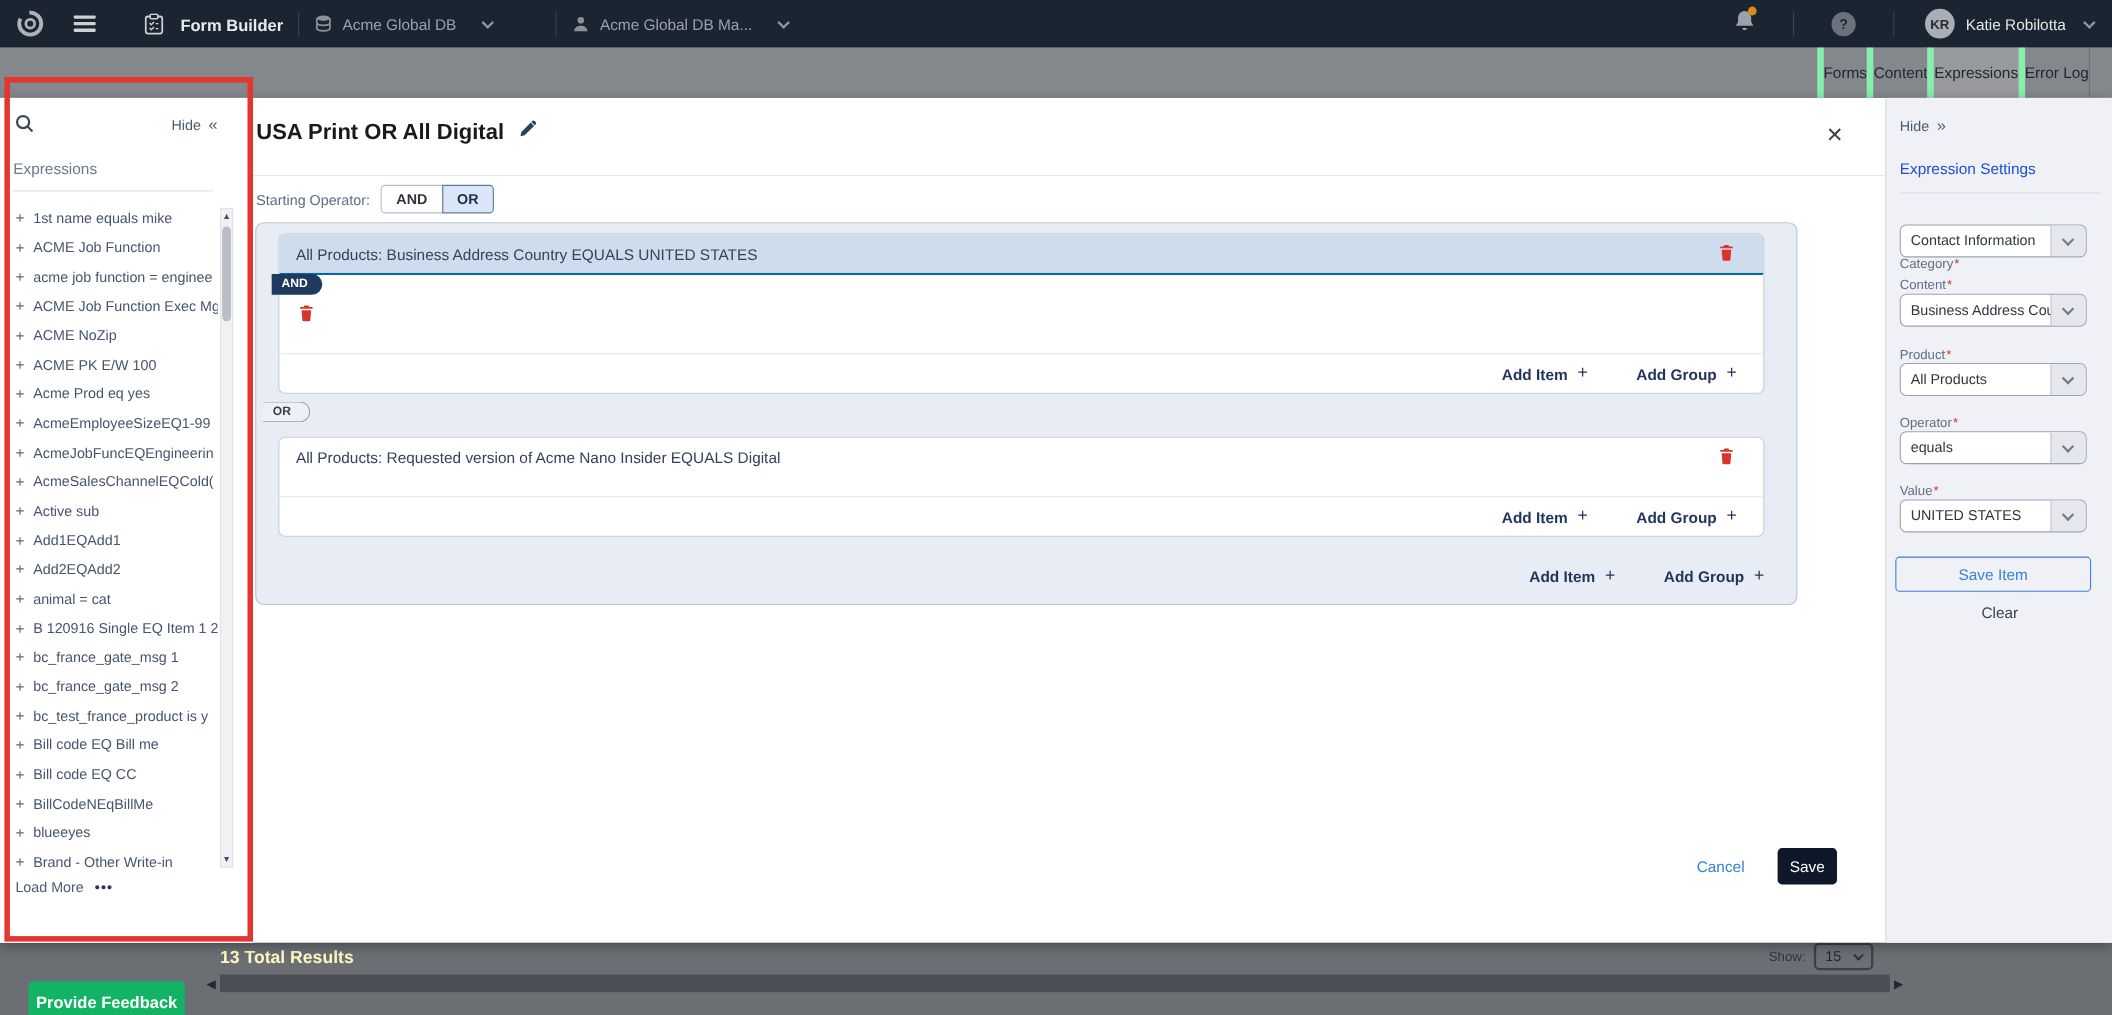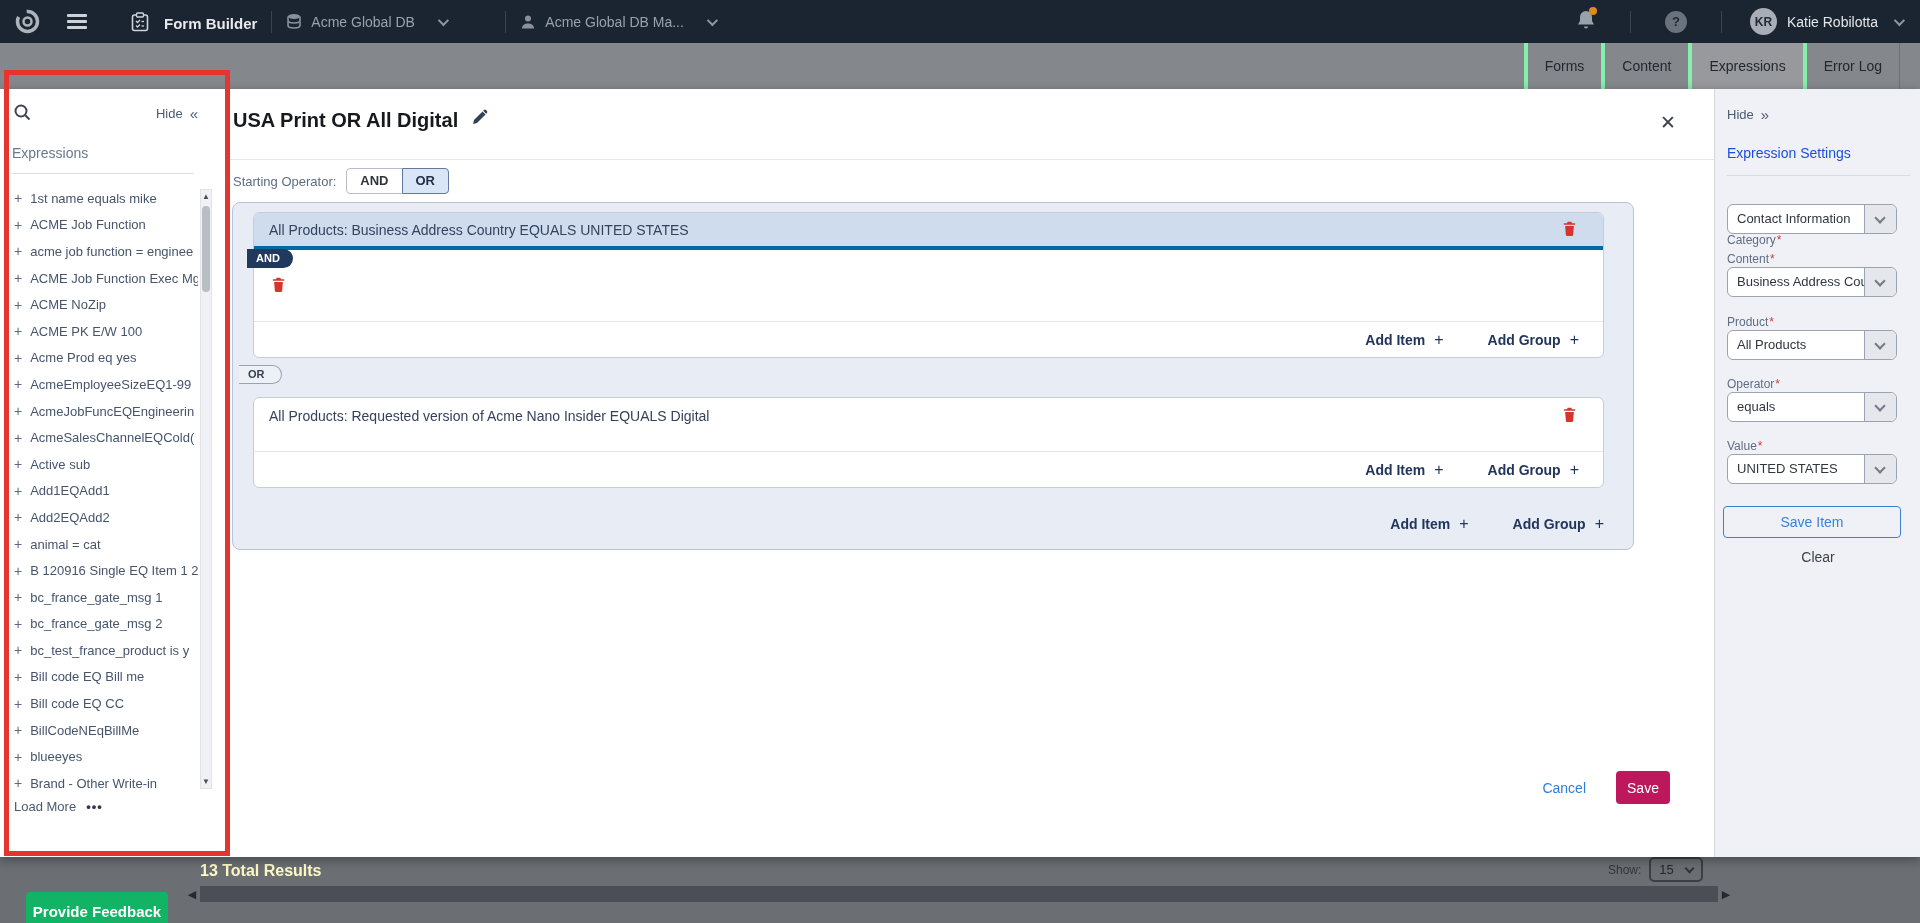--- a/index.html
+++ b/index.html
@@ -28,22 +28,22 @@
     justify-content:center; margin:0 20px; cursor:pointer; }
   .avatar { width:27px; height:27px; border-radius:50%; background:#a9aeb6; color:#222b36;
     font-size:12px; font-weight:bold; display:flex; align-items:center; justify-content:center; }
   .username { color:#e2e5e9; font-size:14px; margin-left:10px; }
   .tb-right .chev { margin-left:16px; }
 
   
   .tabbar { position:absolute; left:0; top:43px; width:1920px; height:46px;
     background:#84878c; z-index:10; }
   .tabs { position:absolute; right:20px; top:0; height:46px; display:flex; }
-  .tab { padding:0 17px; line-height:46px; font-size:14px; color:#23282f;
-    border-left:4px solid #86efac; cursor:pointer; }
+  .tab { padding:0 0; line-height:46px; font-size:14px; color:#23282f;
+    border-left:6px solid #86efac; cursor:pointer; }
   .tab:last-child { border-right:1px solid #6d7177; }
   .tab.active { background:#97999d; }
 
   
   .sheet { position:absolute; left:0; top:89px; width:1920px; height:768px;
     background:#ffffff; z-index:20; box-shadow:0 3px 10px rgba(0,0,0,.35); }
 
   
   .sidebar { position:absolute; left:0; top:0; width:230px; height:768px; background:#fff; }
   .sb-hide { position:absolute; right:32px; top:16px; display:flex; gap:7px; align-items:center;
@@ -87,21 +87,21 @@
   .op-or { background:#d9e6f7; border:1px solid #64789b; border-radius:0 4px 4px 0;
     color:#21304a; margin-left:-1px; }
 
   .group { position:absolute; left:2px; top:113px; width:1402px; height:348px;
     background:#e8ecf4; border:1px solid #bac4d7; border-radius:8px; }
   .subgroup { position:absolute; left:20px; right:29px; background:#fff;
     border:1px solid #c6cdd9; border-radius:6px; }
   .sg1 { top:9px; height:146px; }
   .sg2 { top:194px; height:91px; }
   .item-row { height:36px; display:flex; align-items:center; padding:0 24px 0 15px; }
-  .item-row.selected { background:#cedcee; border-bottom:4px solid #0369a1;
+  .item-row.selected { background:#cedcee; border-bottom:2px solid #0369a1;
     border-radius:5px 5px 0 0; height:37px; }
   .item-text { font-size:14px; color:#35425c; flex:1; }
   .trash { background:none; border:none; cursor:pointer; padding:2px; }
   .badge-and { position:absolute; left:-7px; top:36px; width:46px; height:19px;
     background:#20395e; color:#fff; font-size:11px; font-weight:bold; line-height:19px;
     padding-left:9px; border-radius:0 10px 10px 0; z-index:2; }
   .sg1 .row2 { margin-top:18px; }
   .sg-footer { position:absolute; left:0; right:0; bottom:0; height:36px;
     border-top:1px solid #e4e7eb; display:flex; justify-content:flex-end;
     align-items:center; gap:44px; padding-right:24px; }
@@ -109,21 +109,21 @@
     color:#22355c; cursor:pointer; }
   .addlink .plus { font-size:16px; font-weight:normal; }
   .badge-or { position:absolute; left:6px; top:162px; width:43px; height:19px;
     background:#edf0f5; border:1px solid #97a2b2; border-left:none; color:#333f52;
     font-size:11px; font-weight:bold; line-height:17px; padding-left:9px;
     border-radius:0 10px 10px 0; }
   .group-footer { position:absolute; left:0; right:29px; bottom:8px; height:34px;
     display:flex; justify-content:flex-end; align-items:center; gap:44px; }
   .m-actions { position:absolute; right:44px; top:682px; display:flex; align-items:center; gap:30px; }
   .cancel-link { color:#2d7fd9; font-size:14px; cursor:pointer; }
-  .save-btn { width:54px; height:33px; background:#be185d; color:#fff; font-size:14px;
+  .save-btn { width:54px; height:33px; background:#0f172a; color:#fff; font-size:14px;
     border:none; border-radius:4px; cursor:pointer; }
 
   
   .rpanel { position:absolute; left:1714px; top:0; width:206px; height:768px;
     background:#eff1f6; border-left:1px solid #d3d7de; }
   .rp-hide { position:absolute; left:12px; top:17px; display:flex; gap:7px; align-items:center;
     color:#4c5b72; font-size:13px; cursor:pointer; }
   .rp-heading { position:absolute; left:12px; top:56px; font-size:14px; color:#1d4ed8; }
   .rp-divider { position:absolute; left:12px; right:10px; top:86px; border-top:1px solid #d7dbe2; }
   .rp-label { position:absolute; left:12px; font-size:12px; color:#5f6e84; }

